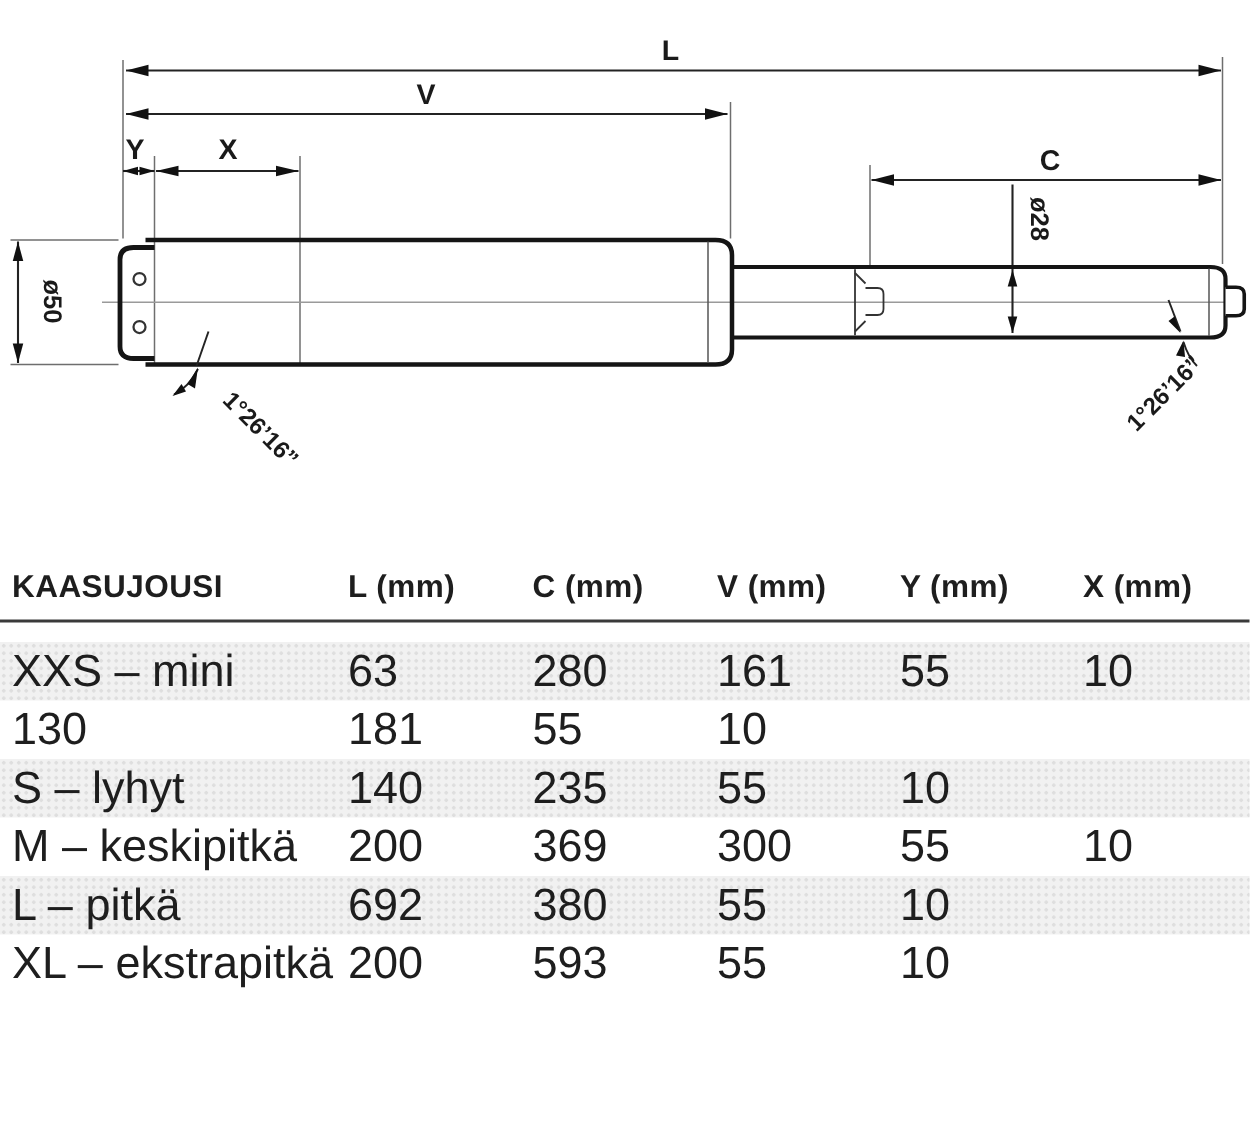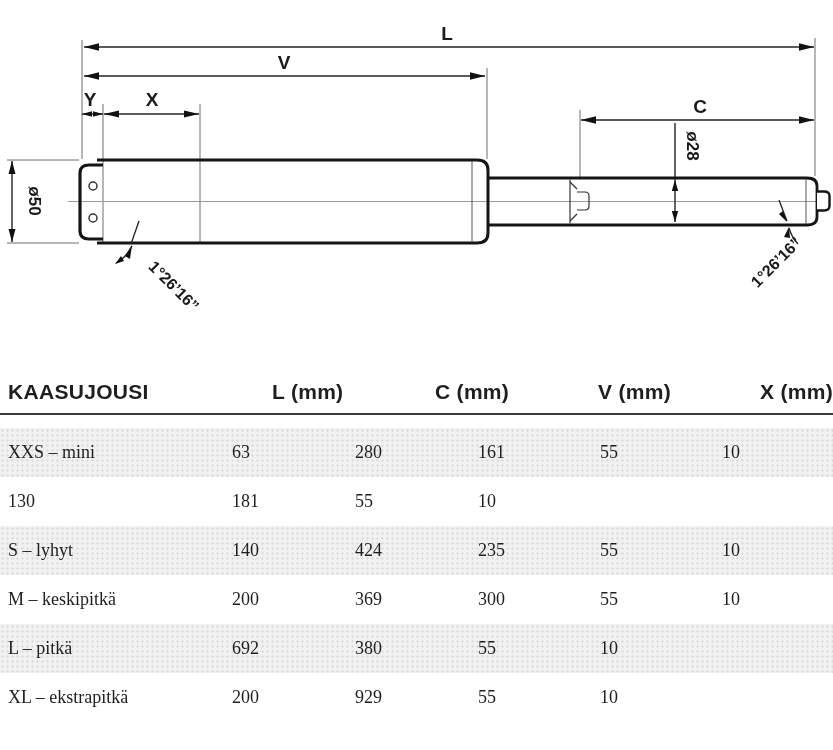--- a/index.html
+++ b/index.html
@@ -14,23 +14,23 @@
   .drawing svg{display:block;}
   svg text{font-family:"Liberation Sans", sans-serif;font-weight:bold;fill:#1a1a1a;}
   .dim-label{font-size:19px;}
   .dia-label{font-size:17px;}
   .angle-label{font-size:16px;}
 
   
   .spec-table{margin-top:22px;width:833px;font-size:22px;}
   .trow{display:grid;grid-template-columns:224px 123px 123px 122px 122px 119px;align-items:center;}
   .trow > div{padding-left:8px;white-space:nowrap;overflow:hidden;}
-  .thead{height:43px;font-weight:bold;font-size:21px;letter-spacing:.3px;border-bottom:2px solid #3a3a3a;gap:40px;}
+  .thead{height:43px;font-weight:bold;font-size:21px;letter-spacing:.3px;border-bottom:2px solid #3a3a3a;}
   .tbody{margin-top:13px;}
-  .tbody .trow{height:49px;font-size:18px;font-family:Liberation Serif, serif;}
+  .tbody .trow{height:39px;font-size:30px;}
   .tbody .trow.alt{
     background-color:#f1f1f1;
     background-image:radial-gradient(#dedede 1px, rgba(0,0,0,0) 1.2px);
     background-size:5px 5px;
   }
 </style>
 </head>
 <body>
 
 <div class="page">
@@ -121,42 +121,41 @@
       <text transform="translate(780,266) rotate(-45)" text-anchor="middle" class="angle-label">1°26’16”</text>
     </svg>
   </div>
 
   <div class="spec-table">
     <div class="trow thead">
       <div>KAASUJOUSI</div>
       <div>L (mm)</div>
       <div>C (mm)</div>
       <div>V (mm)</div>
+      <div>Y (mm)</div>
       <div>X (mm)</div>
-      <div>Y (mm)</div>
     </div>
     <div class="tbody">
       <div class="trow alt">
         <div>XXS – mini</div>
         <div>63</div>
         <div>280</div>
         <div>161</div>
         <div>55</div>
         <div>10</div>
       </div>
       <div class="trow">
         <div>130</div>
         <div>181</div>
         <div>55</div>
         <div>10</div>
       </div>
       <div class="trow alt">
         <div>S – lyhyt</div>
         <div>140</div>
-        <div>424</div>
         <div>235</div>
         <div>55</div>
         <div>10</div>
       </div>
       <div class="trow">
         <div>M – keskipitkä</div>
         <div>200</div>
         <div>369</div>
         <div>300</div>
         <div>55</div>
@@ -165,20 +164,20 @@
       <div class="trow alt">
         <div>L – pitkä</div>
         <div>692</div>
         <div>380</div>
         <div>55</div>
         <div>10</div>
       </div>
       <div class="trow">
         <div>XL – ekstrapitkä</div>
         <div>200</div>
-        <div>929</div>
+        <div>593</div>
         <div>55</div>
         <div>10</div>
       </div>
     </div>
   </div>
 
 </div>
 
 </body></html>

